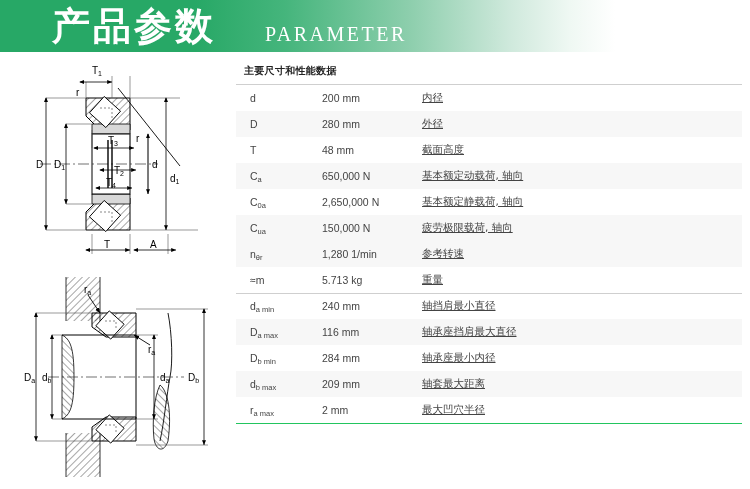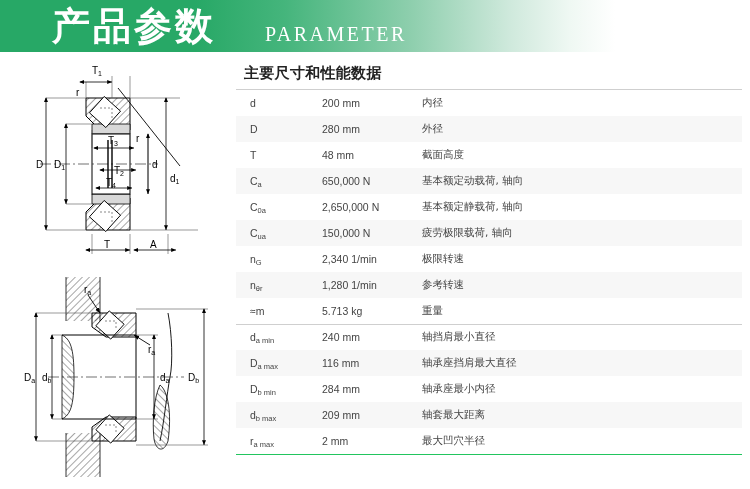--- a/index.html
+++ b/index.html
@@ -32,35 +32,35 @@
     white-space:nowrap;
   }
 
   
   #drawings{position:absolute;left:8px;top:58px;width:218px;height:424px;}
   .draw-svg{display:block;}
 
   
   #panel{position:absolute;left:236px;top:58px;width:506px;}
   .sec-head{
-    font-size:15px;font-weight:700;color:#222;
+    font-size:10px;font-weight:700;color:#222;
     padding:6px 0 6px 8px;letter-spacing:.3px;
     font-family:"DejaVu Sans","Liberation Sans",sans-serif;
   }
   .tbl{width:100%;border-collapse:collapse;table-layout:fixed;}
   .tbl tr{height:26px;}
   .tbl tr.alt{background:#f7f7f7;}
   .tbl td{
     font-size:10.5px;color:#444;padding:0;vertical-align:middle;
     border:0;white-space:nowrap;
   }
   .c-sym{width:72px;padding-left:14px !important;}
   .c-val{width:98px;}
   .c-desc{padding-left:2px !important;
-    font-family:"DejaVu Sans","Liberation Sans",sans-serif;font-size:10px;color:#333;}
+    font-family:"DejaVu Sans","Liberation Sans",sans-serif;font-size:10px;color:#333;text-decoration:underline;}
   .c-sym sub{font-size:7.5px;vertical-align:baseline;position:relative;top:2px;}
   .rule-top{border-top:1px solid #cfcfcf;}
   .rule-bot{border-bottom:1px solid #22c55e;}
 </style>
 </head>
 <body>
 
 <div id="header">
   <div id="title-cn">产品参数</div>
   <div id="title-en">PARAMETER</div>
@@ -263,25 +263,20 @@
       <tr>
         <td class="c-sym"><span>C</span><sub>0a</sub></td>
         <td class="c-val">2,650,000 N</td>
         <td class="c-desc">基本额定静载荷, 轴向</td>
       </tr>
       <tr class="alt">
         <td class="c-sym"><span>C</span><sub>ua</sub></td>
         <td class="c-val">150,000 N</td>
         <td class="c-desc">疲劳极限载荷, 轴向</td>
       </tr>
-      <tr>
-        <td class="c-sym"><span>n</span><sub>G</sub></td>
-        <td class="c-val">2,340 1/min</td>
-        <td class="c-desc">极限转速</td>
-      </tr>
       <tr class="alt">
         <td class="c-sym"><span>n</span><sub>θr</sub></td>
         <td class="c-val">1,280 1/min</td>
         <td class="c-desc">参考转速</td>
       </tr>
       <tr>
         <td class="c-sym"><span>≈m</span><sub></sub></td>
         <td class="c-val">5.713 kg</td>
         <td class="c-desc">重量</td>
       </tr>

